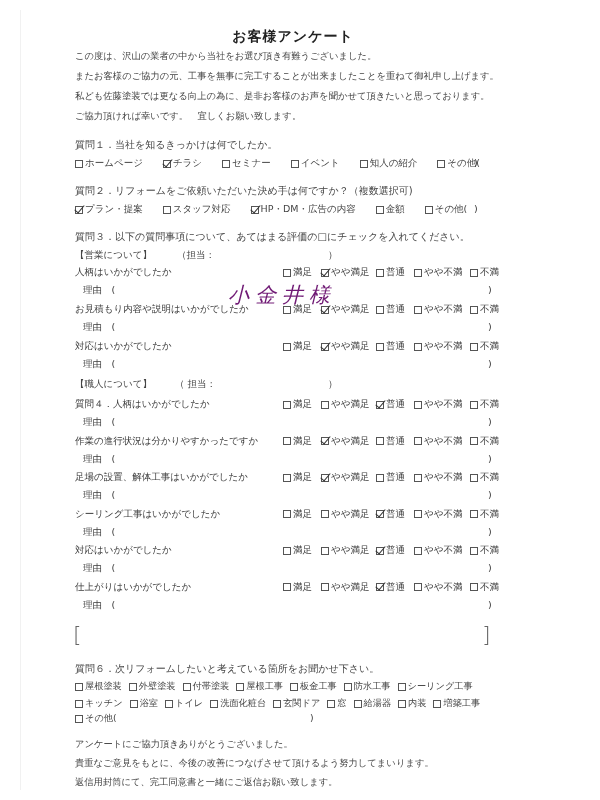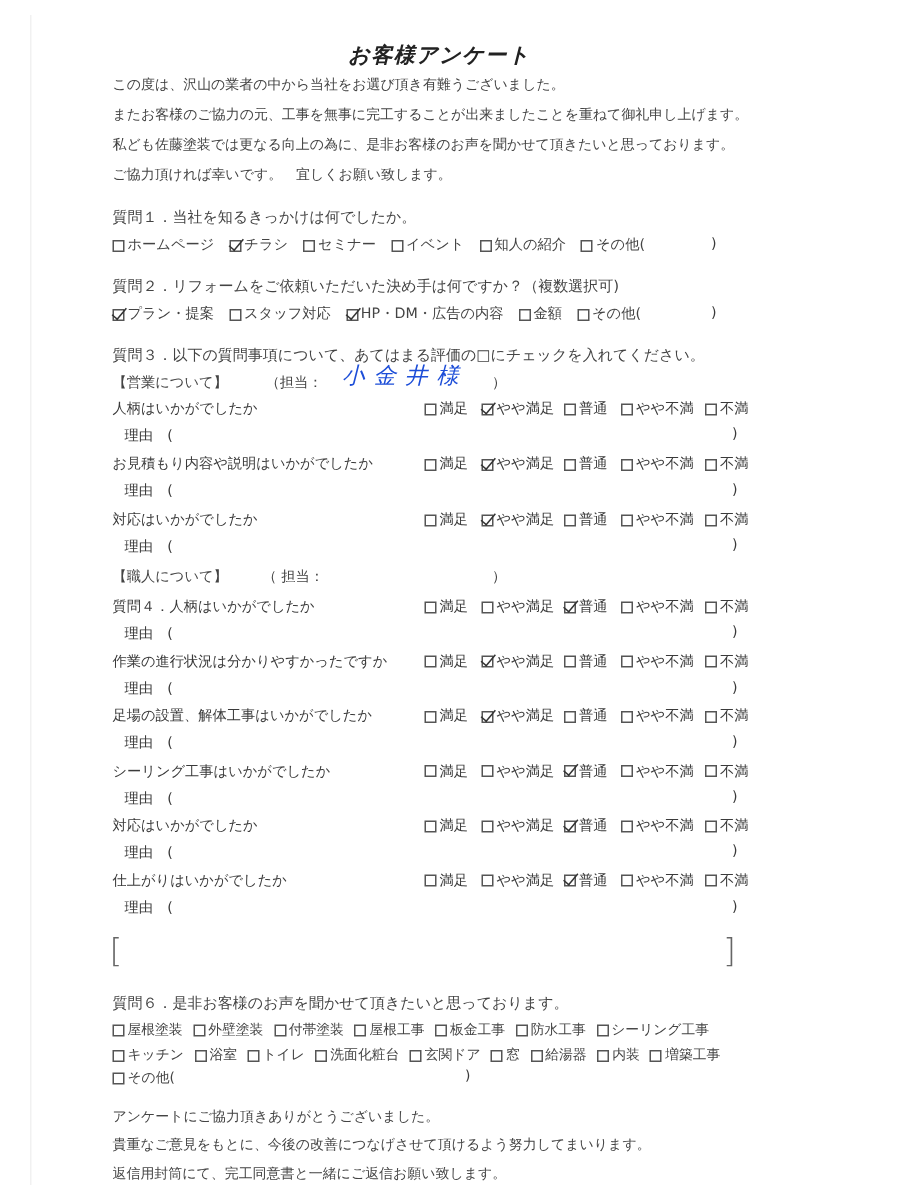--- a/index.html
+++ b/index.html
@@ -4,47 +4,47 @@
   <style>
     html, body { margin: 0; padding: 0; }
     body {
       width: 600px; height: 800px; background: #ffffff; position: relative; overflow: hidden;
       font-family: "DejaVu Sans", sans-serif; color: #3a3a3a;
     }
     .page { position: absolute; left: 0; top: 0; width: 600px; height: 800px; }
     .faint-edge { position: absolute; left: 20px; top: 10px; width: 1px; height: 780px; background: #f1f1f1; }
     .title {
       position: absolute; left: 0; width: 586px; top: 28px; text-align: center;
-      font-size: 14px; font-weight: bold; color: #222; letter-spacing: 1px; font-style: italic;
+      font-size: 14px; font-weight: bold; color: #222; letter-spacing: 1px;
     }
     .line { position: absolute; left: 75px; font-size: 9.5px; white-space: nowrap; color: #444; }
     .intro { font-size: 9.3px; }
     .q-head { font-size: 10px; }
-    .opts { display: flex; gap: 10px; font-size: 9.5px; }
+    .opts { display: flex; gap: 20px; font-size: 9.5px; }
     .opt { display: inline-flex; align-items: center; position: relative; }
     .box {
       display: inline-block; width: 8px; height: 8px; border: 1px solid #555; margin-right: 2px;
       position: relative; box-sizing: border-box; background: #fff;
     }
     .box.checked::after {
       content: ""; position: absolute; left: 1px; top: -4px; width: 4px; height: 9px;
       border-right: 1.3px solid #333; border-bottom: 1.3px solid #333; transform: rotate(40deg);
     }
     .paren-close { position: absolute; font-size: 9.5px; }
     .rating-row { position: absolute; left: 75px; width: 430px; height: 14px; font-size: 9.5px; }
     .rating-label { position: absolute; left: 0; top: 0; white-space: nowrap; }
     .rating-opts { position: absolute; left: 208px; top: 0; display: flex; }
     .rating-opts .opt { white-space: nowrap; }
     .r0 { width: 38px; } .r1 { width: 55px; } .r2 { width: 38px; } .r3 { width: 56px; } .r4 { width: 40px; }
     .reason-row { position: absolute; left: 75px; width: 430px; height: 14px; font-size: 9.5px; }
     .reason-label { position: absolute; left: 8px; top: 0; }
     .reason-close { position: absolute; left: 413px; top: 0; }
     .handwriting {
-      position: absolute; font-family: "DejaVu Serif", serif; font-size: 15px; font-style: italic;
-      color: #1d4ed8; letter-spacing: 6px;
+      position: absolute; font-family: "DejaVu Serif", serif; font-size: 21px; font-style: italic;
+      color: #701a75; letter-spacing: 6px; margin-top: 40px;
     }
     .bracket { position: absolute; font-size: 22px; color: #666; font-weight: 200; }
   </style>
 </head>
 <body>
 
 <div class="page">
   <div class="faint-edge"></div>
 
   <div class="title">お客様アンケート</div>
@@ -387,21 +387,21 @@
       <div class="reason-row" style="top:598.5px">
         <span class="reason-label">理由　(</span>
         <span class="reason-close">)</span>
       </div>
     </div>
 
   <span class="bracket" style="left:73px;top:622px">[</span>
   <div style="position:absolute;left:84px;top:626px;width:396px;height:22px"></div>
   <span class="bracket" style="left:482px;top:622px">]</span>
 
-  <div class="line q-head" style="top:662px">質問６．是非お客様のお声を聞かせて頂きたいと思っております。</div>
+  <div class="line q-head" style="top:662px">質問６．次リフォームしたいと考えている箇所をお聞かせ下さい。</div>
   <div class="line opts" style="top:680px;gap:7px;font-size:9.2px" id="q6-row1">
       <span class="opt">
         <span class="box"></span>
         <span>屋根塗装</span>
       </span>
       <span class="opt">
         <span class="box"></span>
         <span>外壁塗装</span>
       </span>
       <span class="opt">

